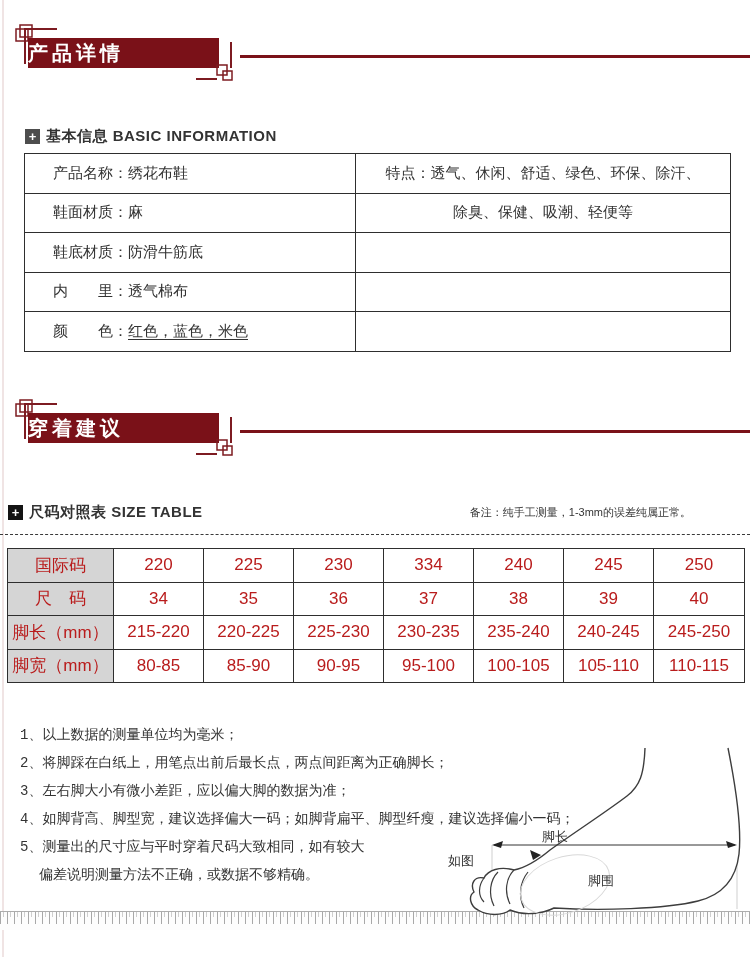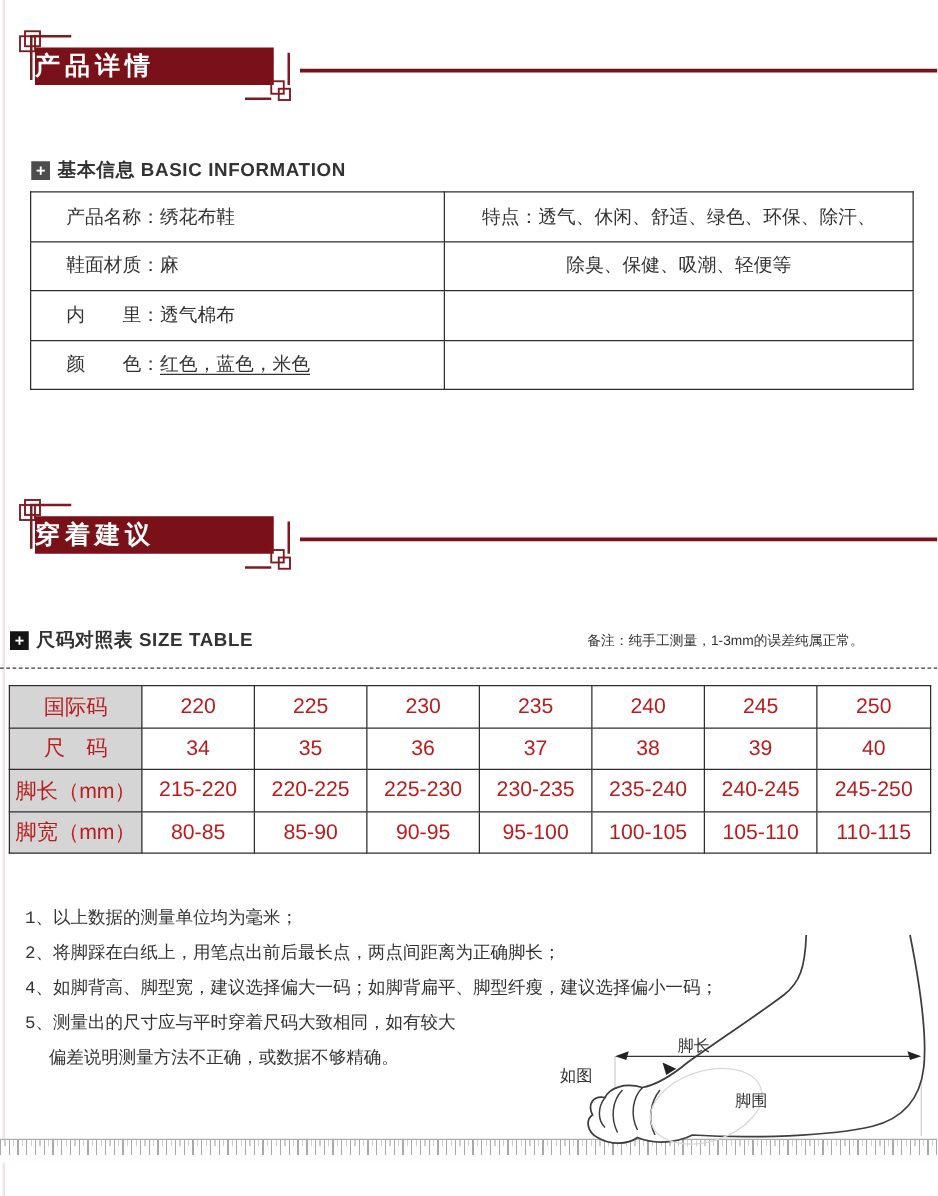--- a/index.html
+++ b/index.html
@@ -108,20 +108,24 @@
     <tbody>
         <tr>
       <td class="bt-left"><span>产品名称：</span><span>绣花布鞋</span></td>
       <td class="bt-right">特点：透气、休闲、舒适、绿色、环保、除汗、</td>
     </tr>
     <tr>
       <td class="bt-left"><span>鞋面材质：</span><span>麻</span></td>
       <td class="bt-right">除臭、保健、吸潮、轻便等</td>
     </tr>
     <tr>
+      <td class="bt-left"><span>鞋底材质：</span><span>防滑牛筋底</span></td>
+      <td class="bt-right"></td>
+    </tr>
+    <tr>
       <td class="bt-left"><span>内　　里：</span><span>透气棉布</span></td>
       <td class="bt-right"></td>
     </tr>
     <tr>
       <td class="bt-left"><span>颜　　色：</span><span class="u">红色，蓝色，米色</span></td>
       <td class="bt-right"></td>
     </tr>
   </tbody>
     </table>
 
@@ -158,21 +162,21 @@
         <col style="width:90px">
         <col style="width:90px">
         <col style="width:91px">
     </colgroup>
     <tbody>
         <tr>
       <th>国际码</th>
       <td>220</td>
       <td>225</td>
       <td>230</td>
-      <td>235</td>
+      <td>334</td>
       <td>240</td>
       <td>245</td>
       <td>250</td>
     </tr>
     <tr>
       <th>尺　码</th>
       <td>34</td>
       <td>35</td>
       <td>36</td>
       <td>37</td>
@@ -199,20 +203,21 @@
       <td>100-105</td>
       <td>105-110</td>
       <td>110-115</td>
     </tr>
   </tbody>
     </table>
 
   <div class="notes">
     <div class="note-line">1、以上数据的测量单位均为毫米；</div>
     <div class="note-line">2、将脚踩在白纸上，用笔点出前后最长点，两点间距离为正确脚长；</div>
+    <div class="note-line">3、左右脚大小有微小差距，应以偏大脚的数据为准；</div>
     <div class="note-line">4、如脚背高、脚型宽，建议选择偏大一码；如脚背扁平、脚型纤瘦，建议选择偏小一码；</div>
     <div class="note-line">5、测量出的尺寸应与平时穿着尺码大致相同，如有较大</div>
     <div class="note-line cont">偏差说明测量方法不正确，或数据不够精确。</div>
   </div>
 
   <div class="ruler"></div>
 
   <svg class="foot-svg" width="320" height="195" viewBox="0 0 320 195">
 
     <path d="M62,107 L62,173" stroke="#cfcfcf" stroke-width="1" fill="none"></path>

